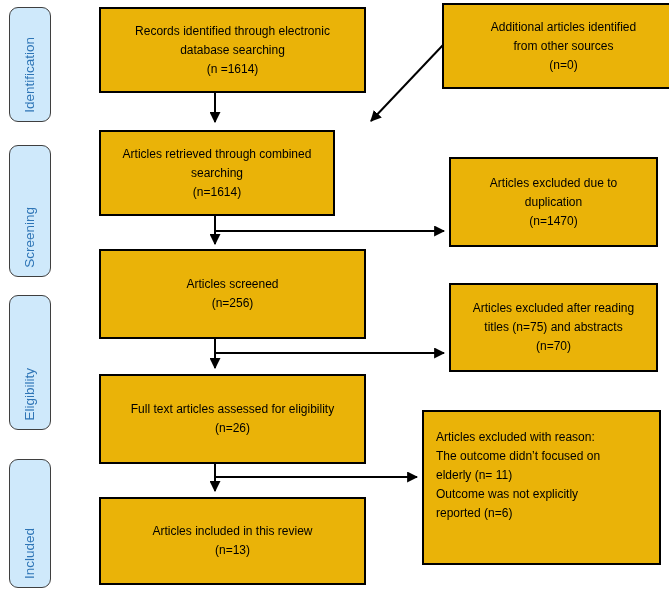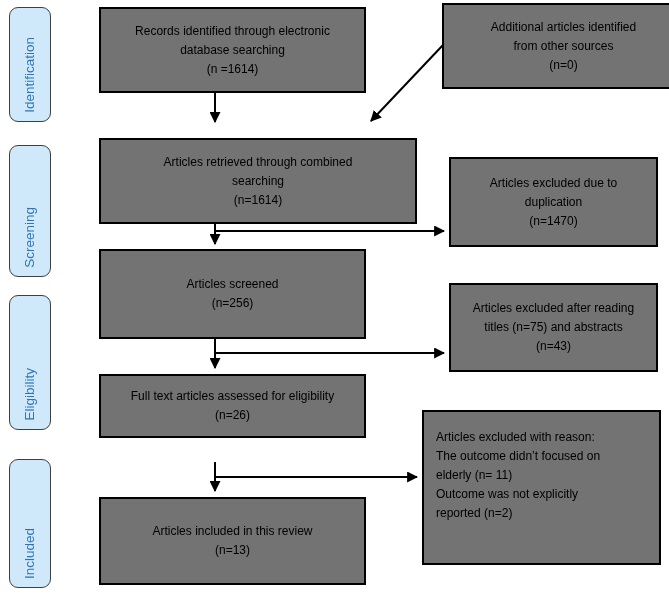--- a/index.html
+++ b/index.html
@@ -38,21 +38,21 @@
     transform:rotate(180deg);
     color:var(--stage-text);
     font-size:13.5px;
     padding-top:8px; 
     white-space:nowrap;
     line-height:1;
   }
 
   .node{
     position:absolute;
-    background:#737373;
+    background:#eab308;
     border:2px solid var(--box-border);
     box-sizing:border-box;
     color:var(--box-text);
     font-size:12px;
     line-height:19px;
     display:flex;
     align-items:center;
     justify-content:center;
   }
   .node .txt{
@@ -71,25 +71,25 @@
   }
 
   
   #stage-identification{left:9px;top:7px;height:115px;}
   #stage-screening{left:9px;top:145px;height:132px;}
   #stage-eligibility{left:9px;top:295px;height:135px;}
   #stage-included{left:9px;top:459px;height:129px;}
 
   #box-records{left:99px;top:7px;width:267px;height:86px;}
   #box-additional{left:442px;top:3px;width:243px;height:86px;}
-  #box-retrieved{left:99px;top:138px;width:318px;height:86px;}
+  #box-retrieved{left:99px;top:130px;width:236px;height:86px;}
   #box-duplication{left:449px;top:157px;width:209px;height:90px;}
   #box-screened{left:99px;top:249px;width:267px;height:90px;}
   #box-titles{left:449px;top:283px;width:209px;height:89px;}
-  #box-fulltext{left:99px;top:374px;width:267px;height:64px;}
+  #box-fulltext{left:99px;top:374px;width:267px;height:90px;}
   #box-reason{left:422px;top:410px;width:239px;height:155px;}
   #box-included{left:99px;top:497px;width:267px;height:88px;}
 </style>
 </head>
 <body>
 
 <div class="canvas">
 
   <svg class="arrows" viewBox="0 0 669 597" xmlns="http://www.w3.org/2000/svg">
     <defs>
@@ -140,31 +140,31 @@
 duplication
 (n=1470)</div>
   </div>
   <div class="node" id="box-screened">
     <div class="txt">Articles screened
 (n=256)</div>
   </div>
   <div class="node" id="box-titles">
     <div class="txt">Articles excluded after reading
 titles (n=75) and abstracts
-(n=43)</div>
+(n=70)</div>
   </div>
   <div class="node" id="box-fulltext">
     <div class="txt">Full text articles assessed for eligibility
 (n=26)</div>
   </div>
   <div class="node align-left" id="box-reason">
     <div class="txt">Articles excluded with reason:
 The outcome didn’t focused on
 elderly (n= 11)
 Outcome was not explicitly
-reported (n=2)</div>
+reported (n=6)</div>
   </div>
   <div class="node" id="box-included">
     <div class="txt">Articles included in this review
 (n=13)</div>
   </div>
 
 </div>
 
 </body></html>

